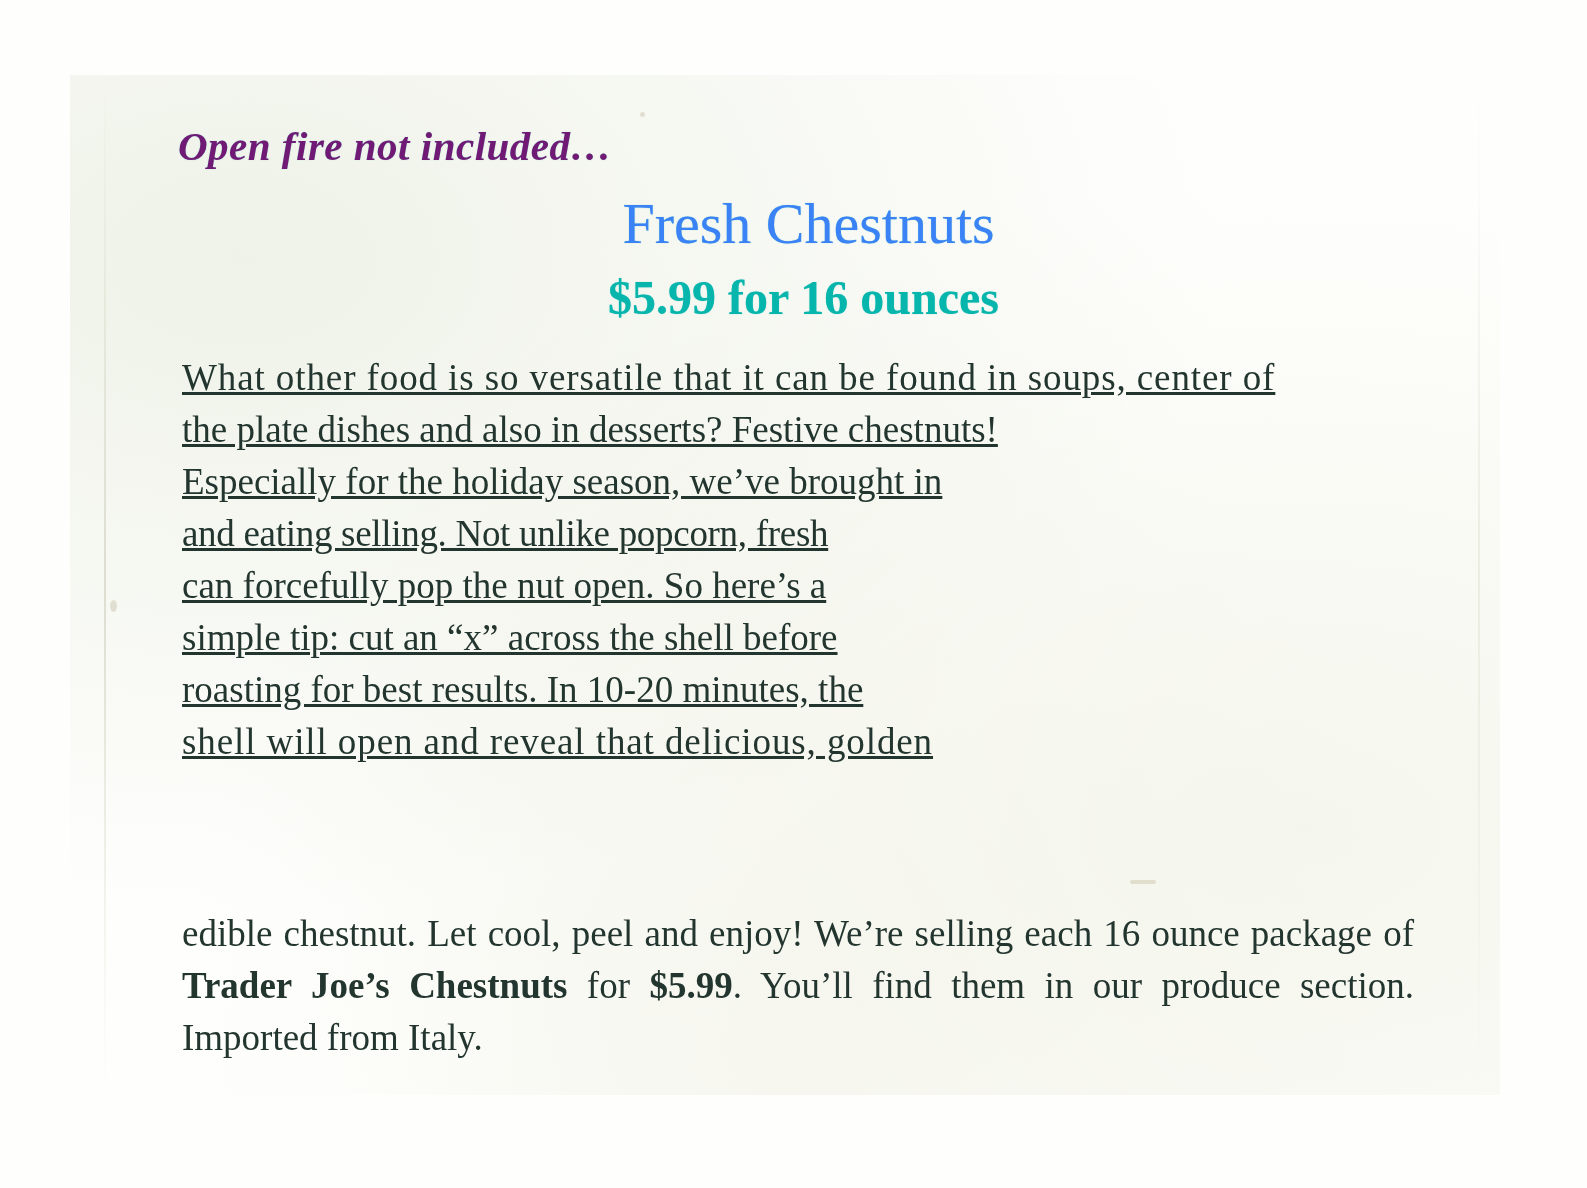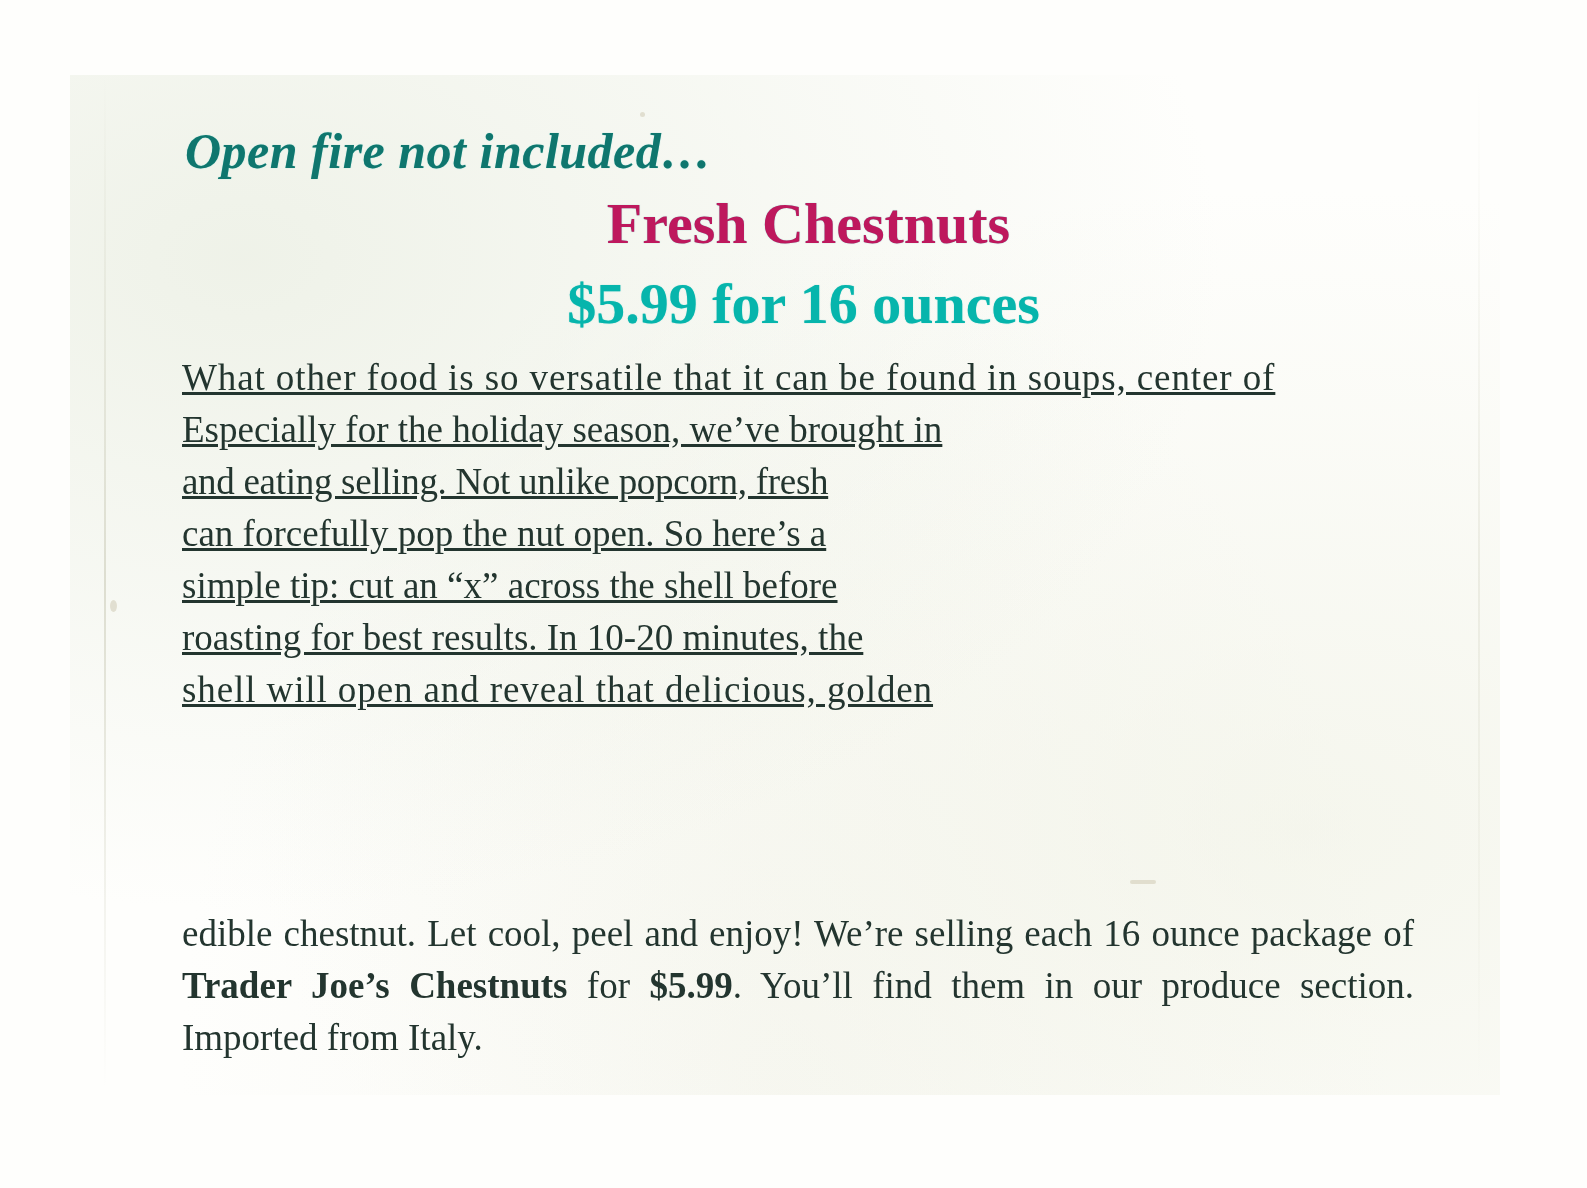--- a/index.html
+++ b/index.html
@@ -43,56 +43,56 @@
   }
 
   .headline-block {
     position: absolute;
     left: 0;
     top: 0;
     width: 100%;
   }
   .kicker {
     position: absolute;
-    left: 185px;
+    left: 178px;
     top: 122px;
     font-family: "Liberation Serif", serif;
     font-style: italic;
     font-weight: bold;
-    font-size: 50px;
+    font-size: 41px;
     letter-spacing: 0.5px;
-    color: #0f766e;
+    color: #701a75;
     text-shadow: 0 0 1px rgba(6,182,173,0.45);
     white-space: nowrap;
   }
   .title {
     position: absolute;
     left: 0;
     top: 190px;
     width: 1587px;
     text-align: center;
     padding-left: 30px;
     box-sizing: border-box;
     font-family: "Liberation Serif", serif;
-    font-weight: bold;
+    font-weight: normal;
     font-size: 58px;
-    color: #be185d;
+    color: #3b82f6;
     text-shadow: 0 0 1px rgba(6,181,172,0.5);
   }
   .price {
     position: absolute;
     left: 0;
     top: 270px;
     width: 1587px;
     text-align: center;
     padding-left: 20px;
     box-sizing: border-box;
     font-family: "Liberation Serif", serif;
     font-weight: bold;
-    font-size: 58px;
+    font-size: 48px;
     color: #06b5ac;
     text-shadow: 0 0 1px rgba(6,181,172,0.5);
   }
 
   .body-copy {
     position: absolute;
     left: 182px;
     top: 352px;
     width: 1230px;
     color: #23352f;
@@ -133,20 +133,21 @@
   <div class="speck" style="left:1130px; top:880px; width:26px; height:4px; border-radius:2px;"></div>
 
   <div class="headline-block">
     <div class="kicker">Open fire not included…</div>
     <div class="title">Fresh Chestnuts</div>
     <div class="price">$5.99 for 16 ounces</div>
   </div>
 
   <div class="body-copy">
     <div class="line wide">What other food is so versatile that it can be found in soups, center of</div>
+    <div class="line">the plate dishes and also in desserts?  Festive chestnuts!</div>
     <div class="line">Especially for the holiday season, we’ve brought in</div>
     <div class="line tight">and eating selling. Not unlike popcorn, fresh</div>
     <div class="line">can forcefully pop the nut open. So here’s a</div>
     <div class="line">simple tip:  cut an “x” across the shell before</div>
     <div class="line">roasting for best results. In 10-20 minutes, the</div>
     <div class="line wide">shell will open and reveal that delicious, golden</div>
   </div>
 
   <div class="para-tail">
     <span>edible chestnut.  Let cool, peel and enjoy!  We’re selling   each   16 ounce package of </span><b>Trader Joe’s Chestnuts</b><span> for </span><b>$5.99</b><span>.   You’ll find them in our produce section.  Imported from Italy.</span>

